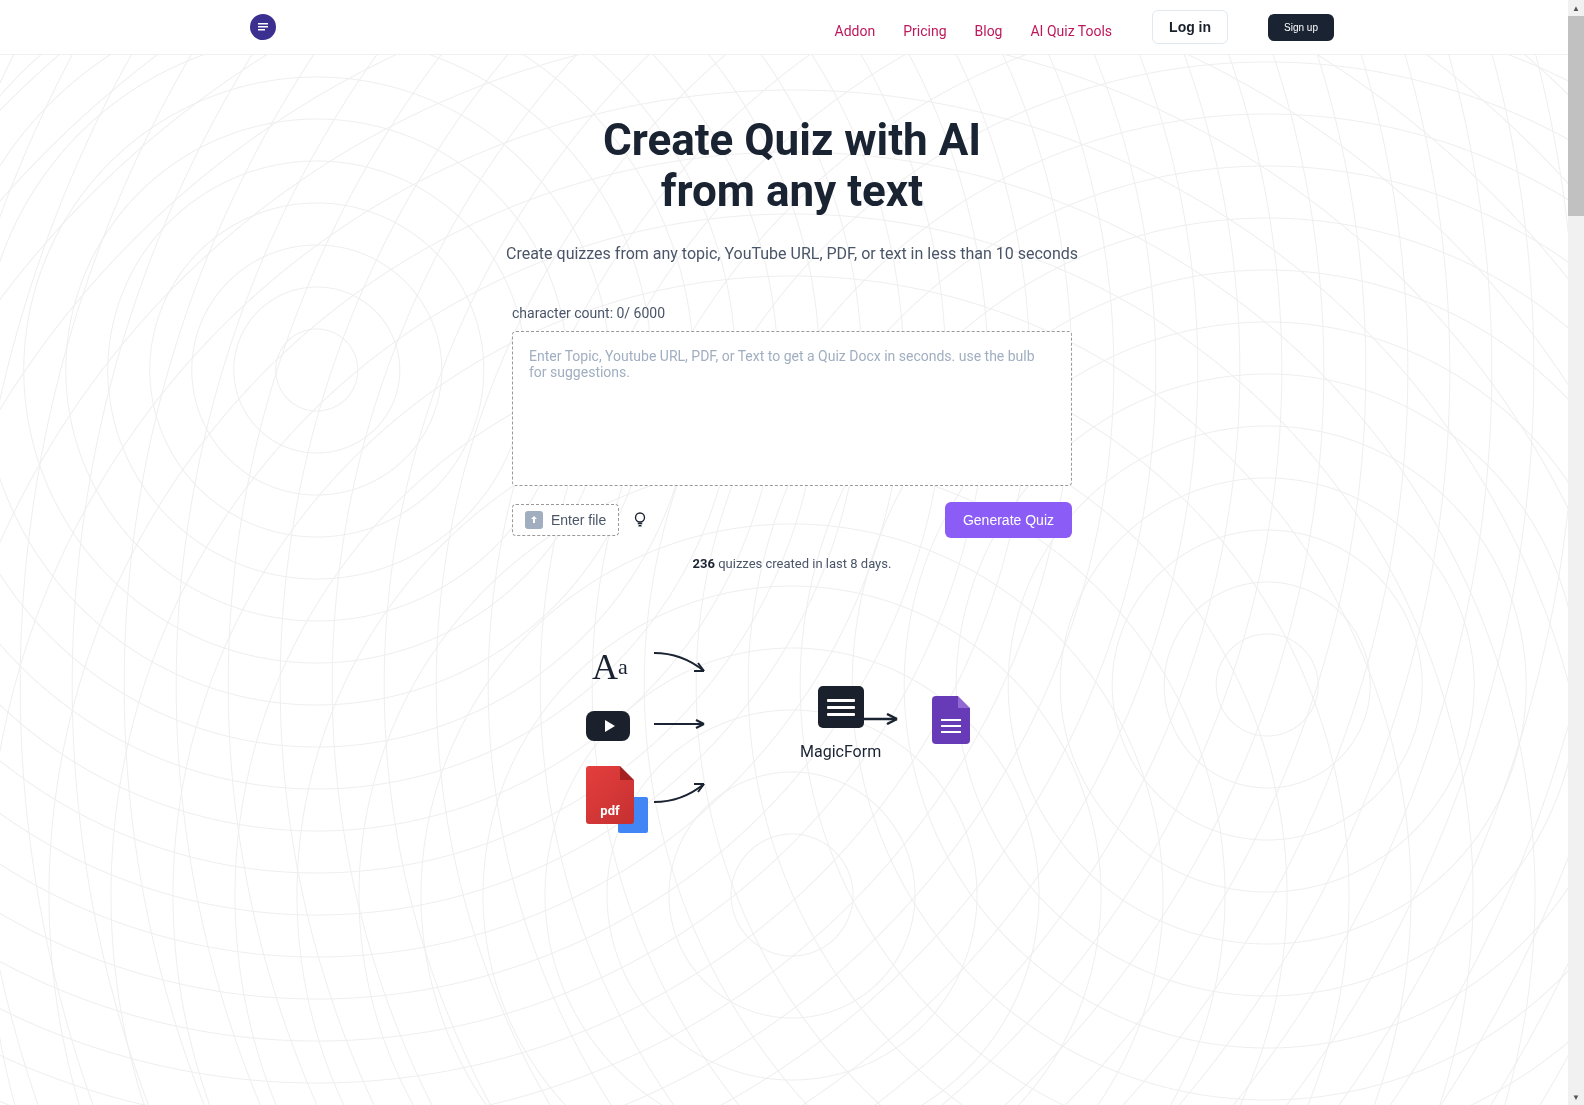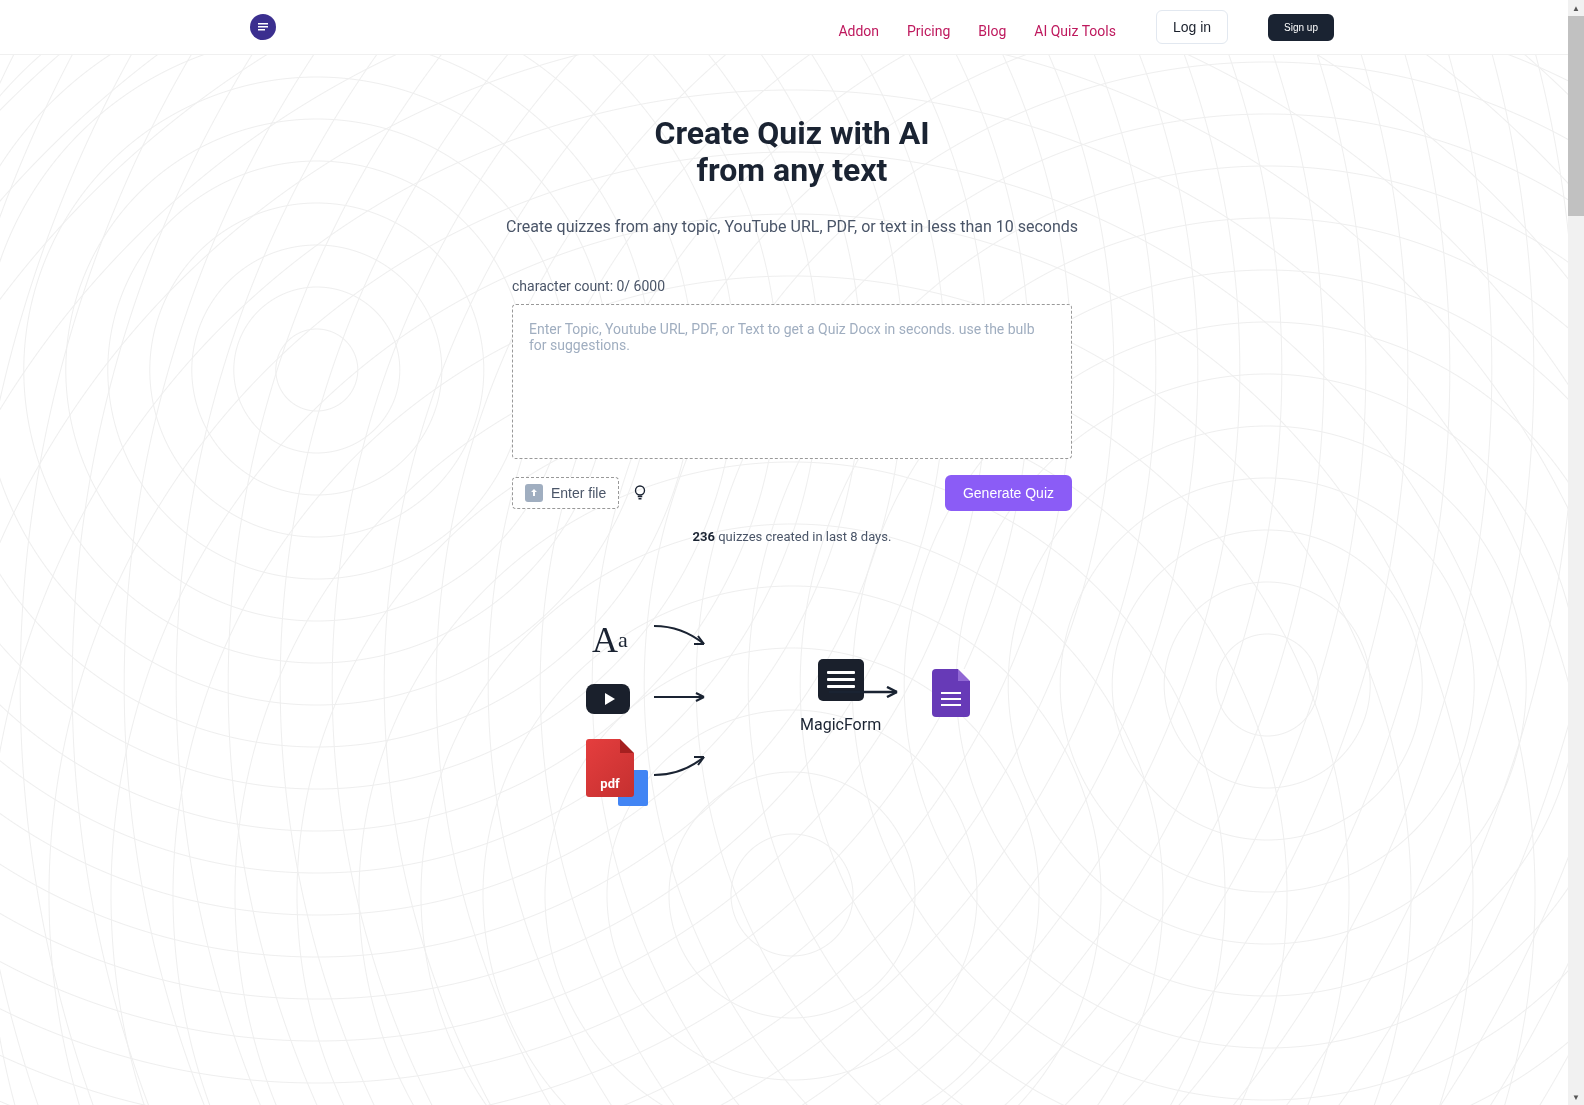--- a/index.html
+++ b/index.html
@@ -62,41 +62,42 @@
     }
     .login-btn {
       background: #fff;
       border: 1px solid #e2e8f0;
       border-radius: 6px;
       padding: 8px 16px;
       font-size: 14px;
       color: #1a202c;
       cursor: pointer;
       margin-left: 12px;
+      font-weight: bold;
     }
     .signup-btn {
       background: #1a2332;
       color: #fff;
       border: none;
       border-radius: 6px;
       padding: 8px 16px;
       font-size: 10px;
       cursor: pointer;
       margin-left: 12px;
     }
     .main {
       position: relative;
       z-index: 1;
       display: flex;
       flex-direction: column;
       align-items: center;
       padding-top: 60px;
     }
     .hero-title {
-      font-size: 32px;
+      font-size: 44px;
       font-weight: 700;
       text-align: center;
       color: #1a2332;
       line-height: 1.15;
     }
     .hero-subtitle {
       margin-top: 28px;
       font-size: 16px;
       color: #4a5568;
       text-align: center;

